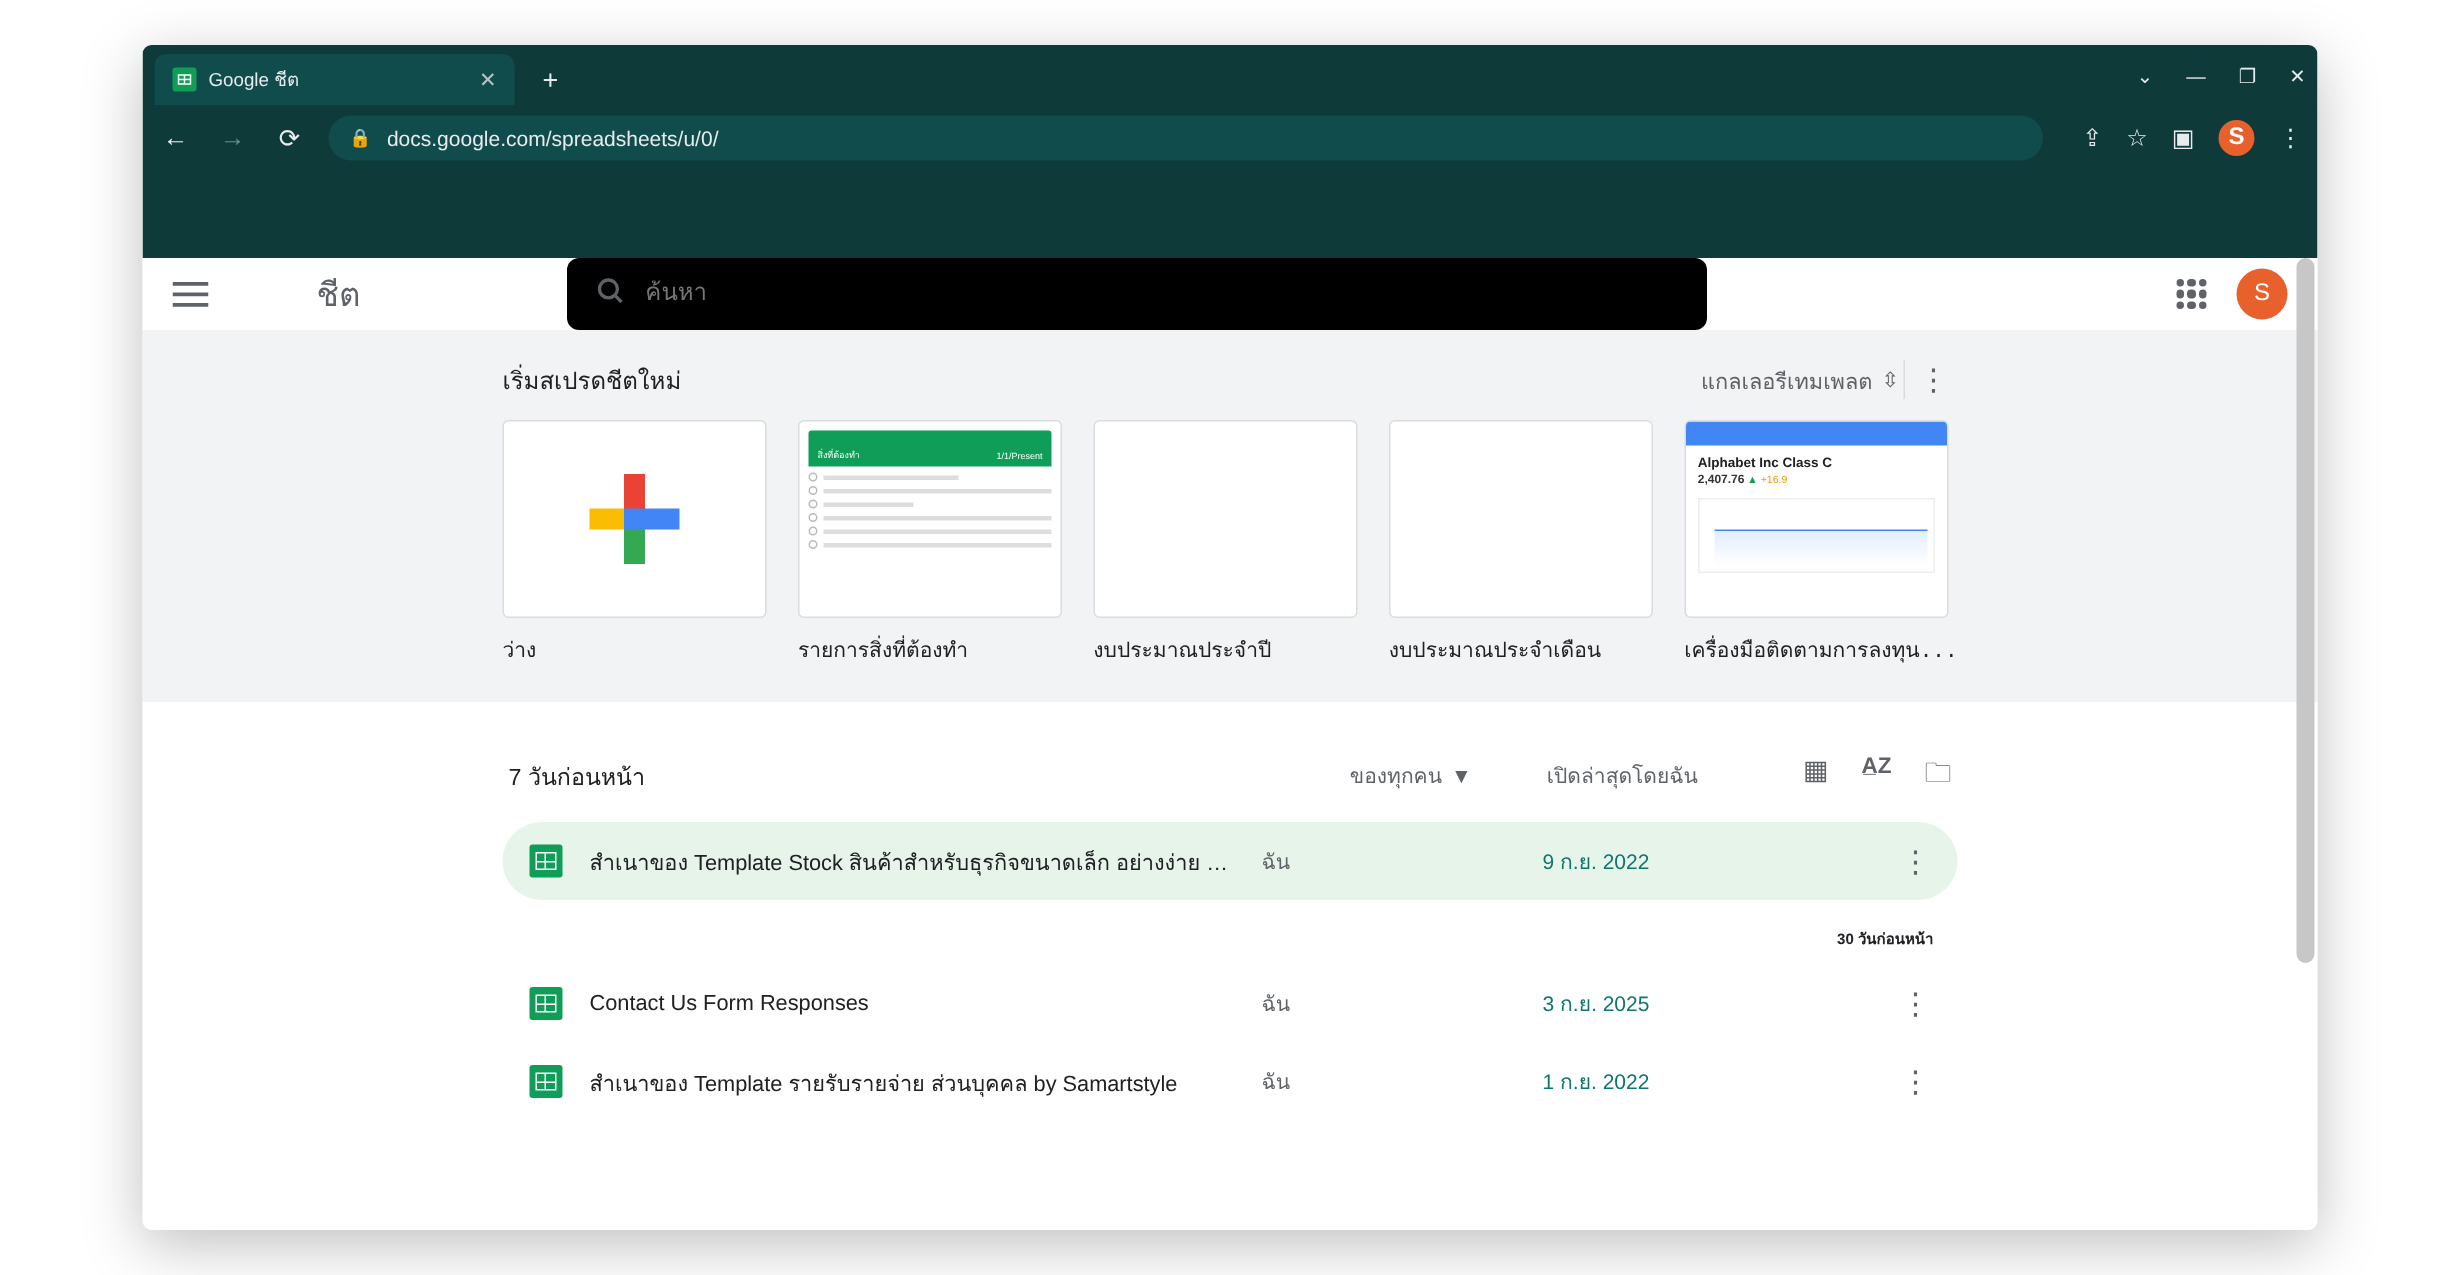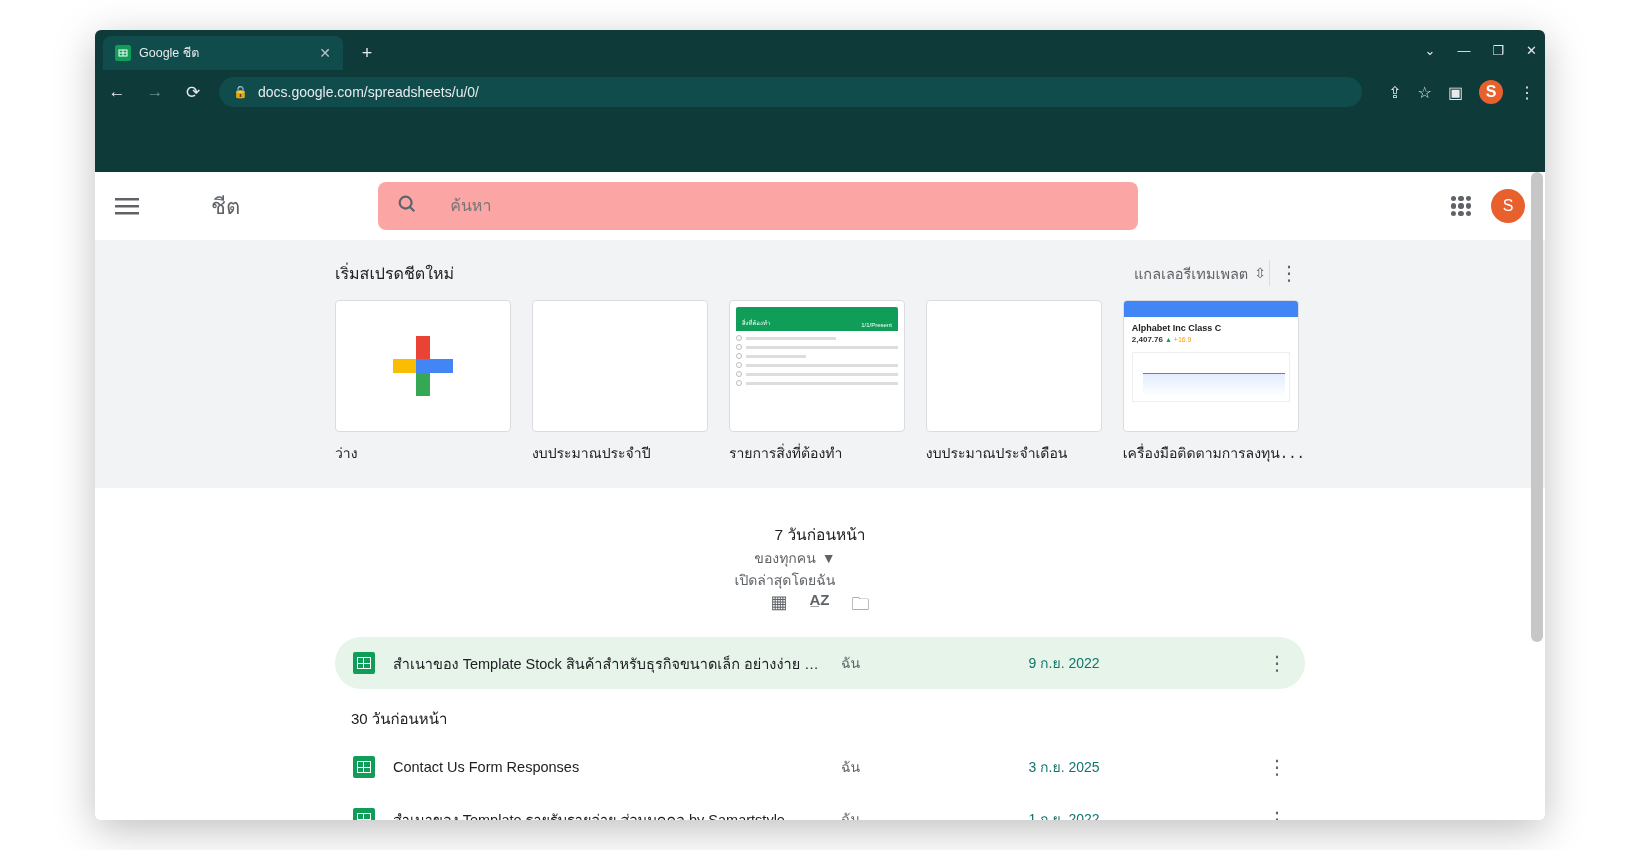--- a/index.html
+++ b/index.html
@@ -20,30 +20,30 @@
 .addrbar .nav-ico { color: #e8eaed; width: 24px; text-align: center; font-size: 17px; cursor: pointer; }
 .addrbar .nav-ico.dim { color: #6b8b8b; }
 .omnibox { flex: 1; height: 30px; background: #104c4c; border-radius: 15px; display: flex; align-items: center; padding: 0 14px; gap: 10px; color: #e8eaed; font-size: 14px; }
 .omnibox .lock { font-size: 12px; color: #bdc1c6; }
 .right-icons { display: flex; align-items: center; gap: 16px; color: #e8eaed; margin-left: 12px; }
 .right-icons span { cursor: pointer; font-size: 16px; }
 .avatar-chip { width: 24px; height: 24px; background: #e8602c; border-radius: 50%; color: #fff; display: flex; align-items: center; justify-content: center; font-size: 12px; font-weight: bold; }
 
 .stripe { height: 58px; background: #0f3a3a; }
 
-.app-header { height: 68px; background: #fff; display: flex; align-items: center; padding: 0 20px; gap: 18px; }
+.app-header { height: 48px; background: #fff; display: flex; align-items: center; padding: 0 20px; gap: 18px; }
 .hamburger { width: 24px; height: 24px; color: #5f6368; cursor: pointer; }
 .hamburger svg { width: 24px; height: 24px; }
 .sheets-logo { width: 36px; height: 44px; position: relative; }
 .sheets-logo-bg { width: 36px; height: 44px; background: #0f9d58; border-radius: 3px; position: relative; }
 .sheets-logo-bg::after { content:""; position:absolute; right:0; top:0; border-style: solid; border-width: 0 12px 12px 0; border-color: transparent #fff transparent transparent; }
 .sheets-logo-grid { position:absolute; left:7px; top:18px; width:22px; height:18px; display:grid; grid-template-columns:1fr 1fr; grid-template-rows:1fr 1fr 1fr; gap:1.5px; }
 .sheets-logo-grid div { background:#fff; }
 .app-title { font-size: 22px; color: #5f6368; font-weight: 400; }
-.searchbox { flex: 0 0 760px; margin-left: 120px; height: 48px; background: #fca5a5; border-radius: 8px; display: flex; align-items: center; padding: 0 18px; gap: 32px; }
+.searchbox { flex: 0 0 760px; margin-left: 120px; height: 48px; background: #000000; border-radius: 8px; display: flex; align-items: center; padding: 0 18px; gap: 12px; }
 .searchbox .sicon { color: #5f6368; }
 .searchbox input { border: none; background: transparent; outline: none; font-size: 16px; color: #5f6368; flex: 1; }
 .header-right { margin-left: auto; display: flex; align-items: center; gap: 20px; }
 .apps-grid-ico { width: 20px; height: 20px; display: grid; grid-template-columns: repeat(3,1fr); grid-template-rows: repeat(3,1fr); gap: 2px; cursor: pointer; }
 .apps-grid-ico div { background: #5f6368; border-radius: 50%; }
 .user-avatar { width: 34px; height: 34px; background: #e8602c; border-radius: 50%; color: #fff; display: flex; align-items: center; justify-content: center; font-size: 16px; font-weight: 500; cursor: pointer; }
 
 .gallery { background: #f1f3f4; padding: 20px 0 24px; }
 .gallery-inner { width: 970px; margin: 0 auto; }
 .gallery-head { display: flex; align-items: center; justify-content: space-between; margin-bottom: 14px; }
@@ -77,27 +77,27 @@
 .thumb-inv .big { font-size:9px; font-weight:bold; color:#202124; margin:2px 0; }
 .thumb-inv .num { font-size:8px; font-weight:bold; }
 .thumb-inv .green { color:#0f9d58; }
 .thumb-inv .orange { color:#f29900; }
 .thumb-inv .chart-area { margin-top:8px; border:1px solid #eee; height:50px; position:relative; padding:4px; }
 .thumb-inv .chart-line { position:absolute; left:10px; right:4px; top:20px; height:1px; background:#4285f4; }
 .thumb-inv .chart-fill { position:absolute; left:10px; right:4px; top:21px; bottom:4px; background:linear-gradient(#e3edfd,#fff); }
 
 .doclist-wrap { background:#fff; padding: 0; }
 .doclist-inner { width: 970px; margin: 0 auto; padding-top: 24px; }
-.section-head { display:flex; align-items:center; font-size:15.5px; color:#202124; font-weight:500; padding: 10px 4px 16px; flex-direction: column; }
+.section-head { display:flex; align-items:center; font-size:15.5px; color:#202124; font-weight:500; padding: 10px 4px 16px; }
 .section-head .flex-spacer { flex:1; }
 .filter { color:#5f6368; font-size:14px; display:flex; align-items:center; gap:6px; margin-right:50px; cursor:pointer; }
 .opened-label { color:#5f6368; font-size:14px; margin-right:70px; }
 .view-icons { display:flex; gap:22px; color:#5f6368; }
 .view-icons span { cursor:pointer; font-size:18px; }
-.section-label { font-size:15px; font-weight:400; color:#202124; padding: 18px 16px 10px; }
+.section-label { font-size:10px; font-weight:700; color:#202124; padding: 18px 16px 10px; text-align: right; }
 .doc-row { display:flex; align-items:center; height: 52px; padding: 0 18px; border-radius: 26px; gap: 18px; cursor:pointer; }
 .doc-row.highlight { background:#e6f4ea; }
 .doc-row .file-ico { width:22px; height:22px; background:#0f9d58; border-radius:2px; position:relative; flex-shrink:0; }
 .doc-row .file-ico::after { content:""; position:absolute; left:4px; top:5px; right:4px; bottom:5px; background: linear-gradient(#fff,#fff) left 0 top 5px/100% 1px no-repeat, linear-gradient(#fff,#fff) left 5px top 0/1px 100% no-repeat; border:1px solid #fff; }
 .doc-row .title { font-size:14.5px; color:#202124; font-weight:500; flex: 0 0 430px; white-space:nowrap; overflow:hidden; text-overflow:ellipsis; }
 .doc-row .owner { font-size:14px; color:#5f6368; width:120px; }
 .doc-row .date { font-size:14px; color:#0f766e; width:170px; text-align:center; }
 .doc-row .spacer { flex:1; }
 .doc-row .row-dots { color:#5f6368; font-size:20px; cursor:pointer; }
 .scrollbar-fake { position:absolute; right:2px; top:142px; width:12px; bottom:2px; }
@@ -214,24 +214,20 @@
               <div class="h1"></div>
                 <div class="h2"></div>
                 <div class="v1"></div>
                 <div class="v2"></div>
                 <div class="c"></div>
             </div>
           </div>
           <div class="tpl-label">ว่าง</div>
         </div>
         <div class="tpl">
-          <div class="tpl-thumb"></div>
-          <div class="tpl-label">งบประมาณประจำปี</div>
-        </div>
-        <div class="tpl">
           <div class="tpl-thumb">
             <div class="thumb-todo">
               <div class="bar">
                   <span>สิ่งที่ต้องทำ</span>
                   <span>1/1/Present</span>
                 </div>
               <div class="row">
                   <span class="cb"></span>
                   <span class="ln" style="flex:0 0 90px"></span>
                 </div>
@@ -251,20 +247,24 @@
                   <span class="cb"></span>
                   <span class="ln"></span>
                 </div>
               <div class="row">
                   <span class="cb"></span>
                   <span class="ln"></span>
                 </div>
             </div>
           </div>
           <div class="tpl-label">รายการสิ่งที่ต้องทำ</div>
+        </div>
+        <div class="tpl">
+          <div class="tpl-thumb"></div>
+          <div class="tpl-label">งบประมาณประจำปี</div>
         </div>
         <div class="tpl">
           <div class="tpl-thumb"></div>
           <div class="tpl-label">งบประมาณประจำเดือน</div>
         </div>
         <div class="tpl">
           <div class="tpl-thumb">
             <div class="thumb-inv">
               <div class="top"></div>
               <div class="pad">

